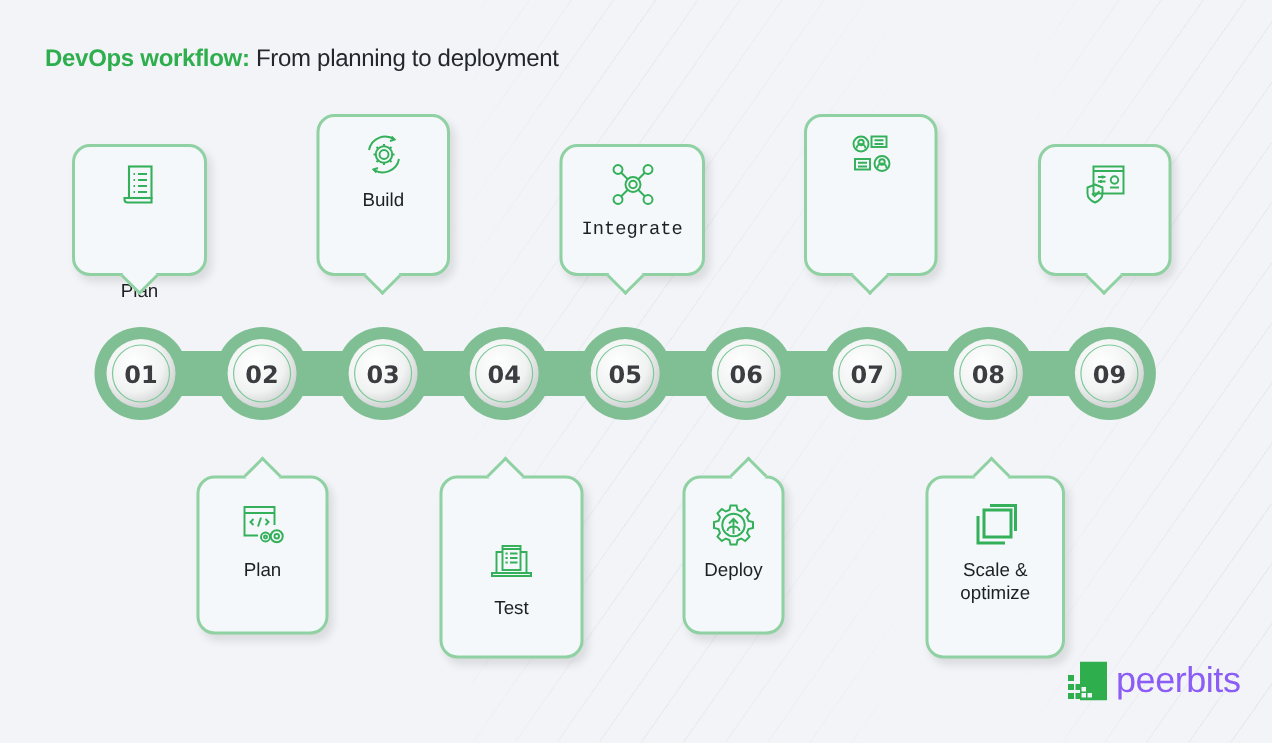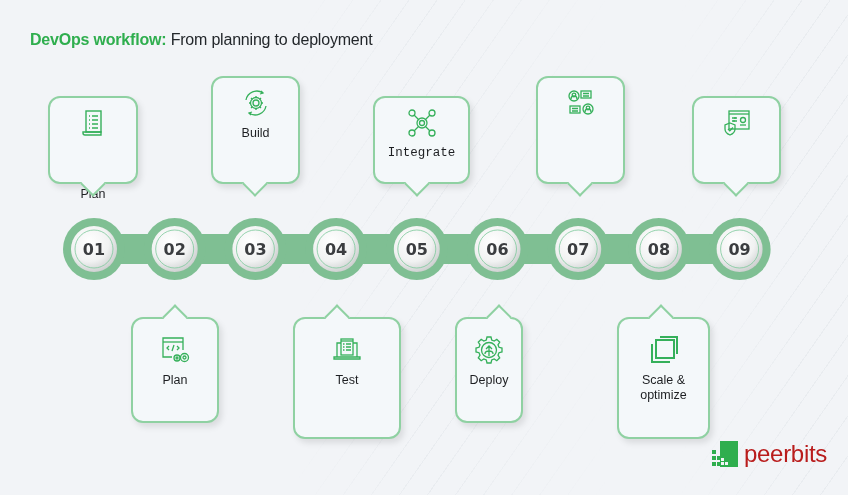--- a/index.html
+++ b/index.html
@@ -18,21 +18,21 @@
   .card .ico{width:30px;height:30px;margin-top:10px;color:#35b05a;}
   .card .ico svg{width:30px;height:30px;display:block;}
   .card .lbl{font-size:12.5px;color:#1d1f22;text-align:center;line-height:15px;margin-top:8px;}
   .arrow{position:absolute;width:18px;height:18px;background:#f4f8fa;
     border:2px solid #8fd1a2;box-sizing:border-box;transform:rotate(45deg);}
   .arrow.down{border-top:none;border-left:none;}
   .arrow.up{border-bottom:none;border-right:none;}
   .chain{position:absolute;left:0;top:0;}
   .num{font-family:"DejaVu Sans",sans-serif;font-weight:bold;font-size:16px;fill:#3b3d40;}
   .logo{position:absolute;left:712px;top:440px;display:flex;align-items:center;}
-  .logo .txt{font-size:24px;color:#b91c1c;margin-left:6px;letter-spacing:-0.3px;}
+  .logo .txt{font-size:24px;color:#8b5cf6;margin-left:6px;letter-spacing:-0.3px;}
 </style>
 </head>
 <body>
 
 <div class="stripes"></div>
 
 <div class="title">
   <span class="hl">DevOps workflow:</span><span class="rest"> From planning to deployment</span>
 </div>
 
@@ -187,21 +187,21 @@
         <circle cx="17" cy="23" r="3"></circle>
         <circle cx="17" cy="23" r="1"></circle>
         <circle cx="24.5" cy="22.5" r="4"></circle>
         <circle cx="24.5" cy="22.5" r="1.5"></circle>
       </svg>
   </div>
   <div class="lbl">Plan</div>
 </div>
 <div class="arrow up" style="left:166px;top:308px;"></div>
 
-<div class="card" style="left:293px;top:317px;width:108px;height:122px;">
+<div class="card" style="left:293px;top:317px;width:96px;height:122px;justify-content:center;">
   <div class="ico" style="margin-top:16px">
     <svg viewBox="0 0 30 30" fill="none" stroke="currentColor" stroke-width="1.3">
         <path d="M5 22V8h4M21 8h4v14"></path>
         <path d="M2 22h26v2H2z"></path>
         <rect x="9" y="4" width="12" height="16"></rect>
         <path d="M9 6h12"></path>
         <path d="M11 9h1.5M14 9h5M11 12h1.5M14 12h5M11 15h1.5M14 15h5"></path>
       </svg>
   </div>
   <div class="lbl">Test</div>

